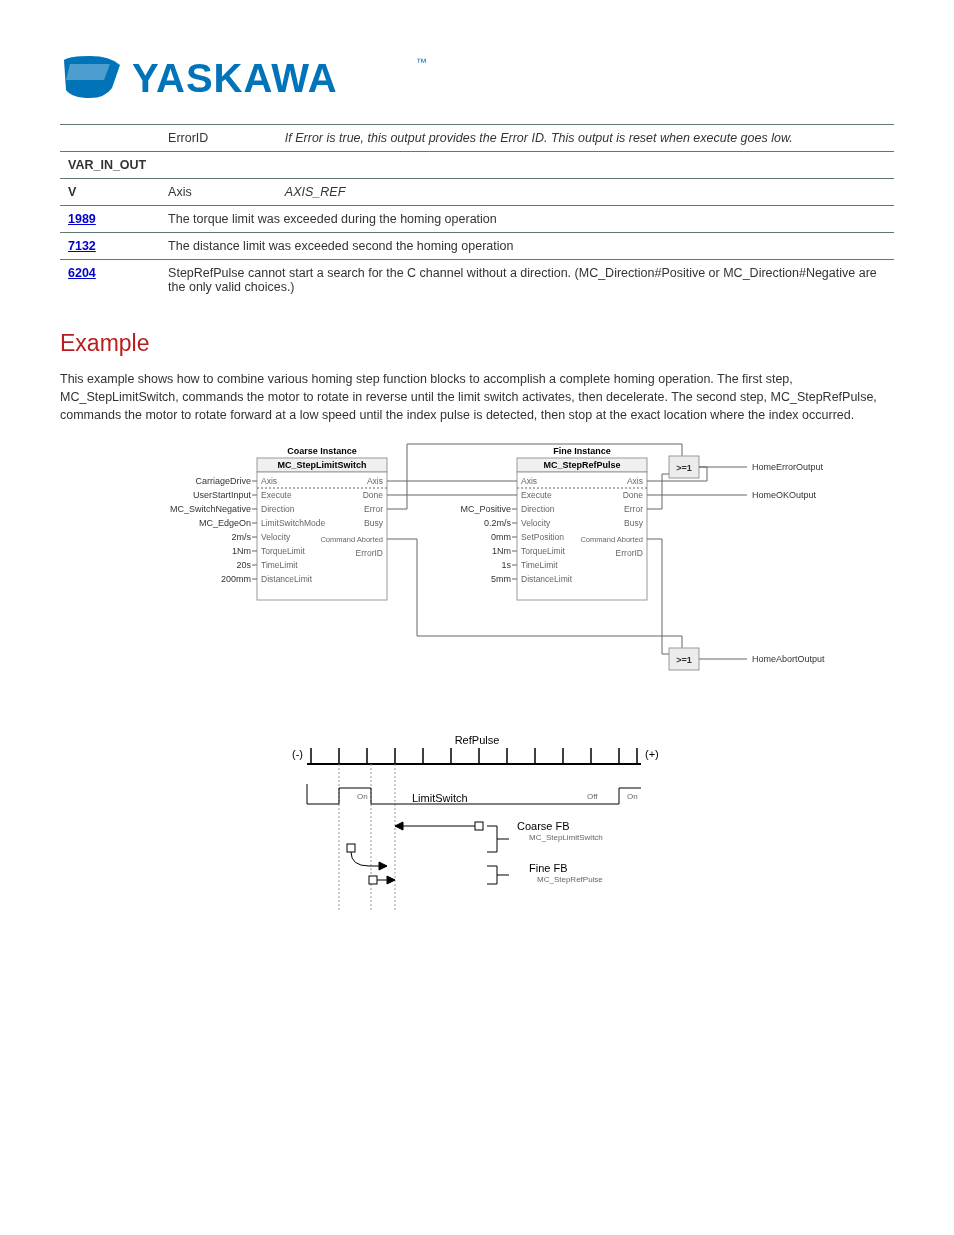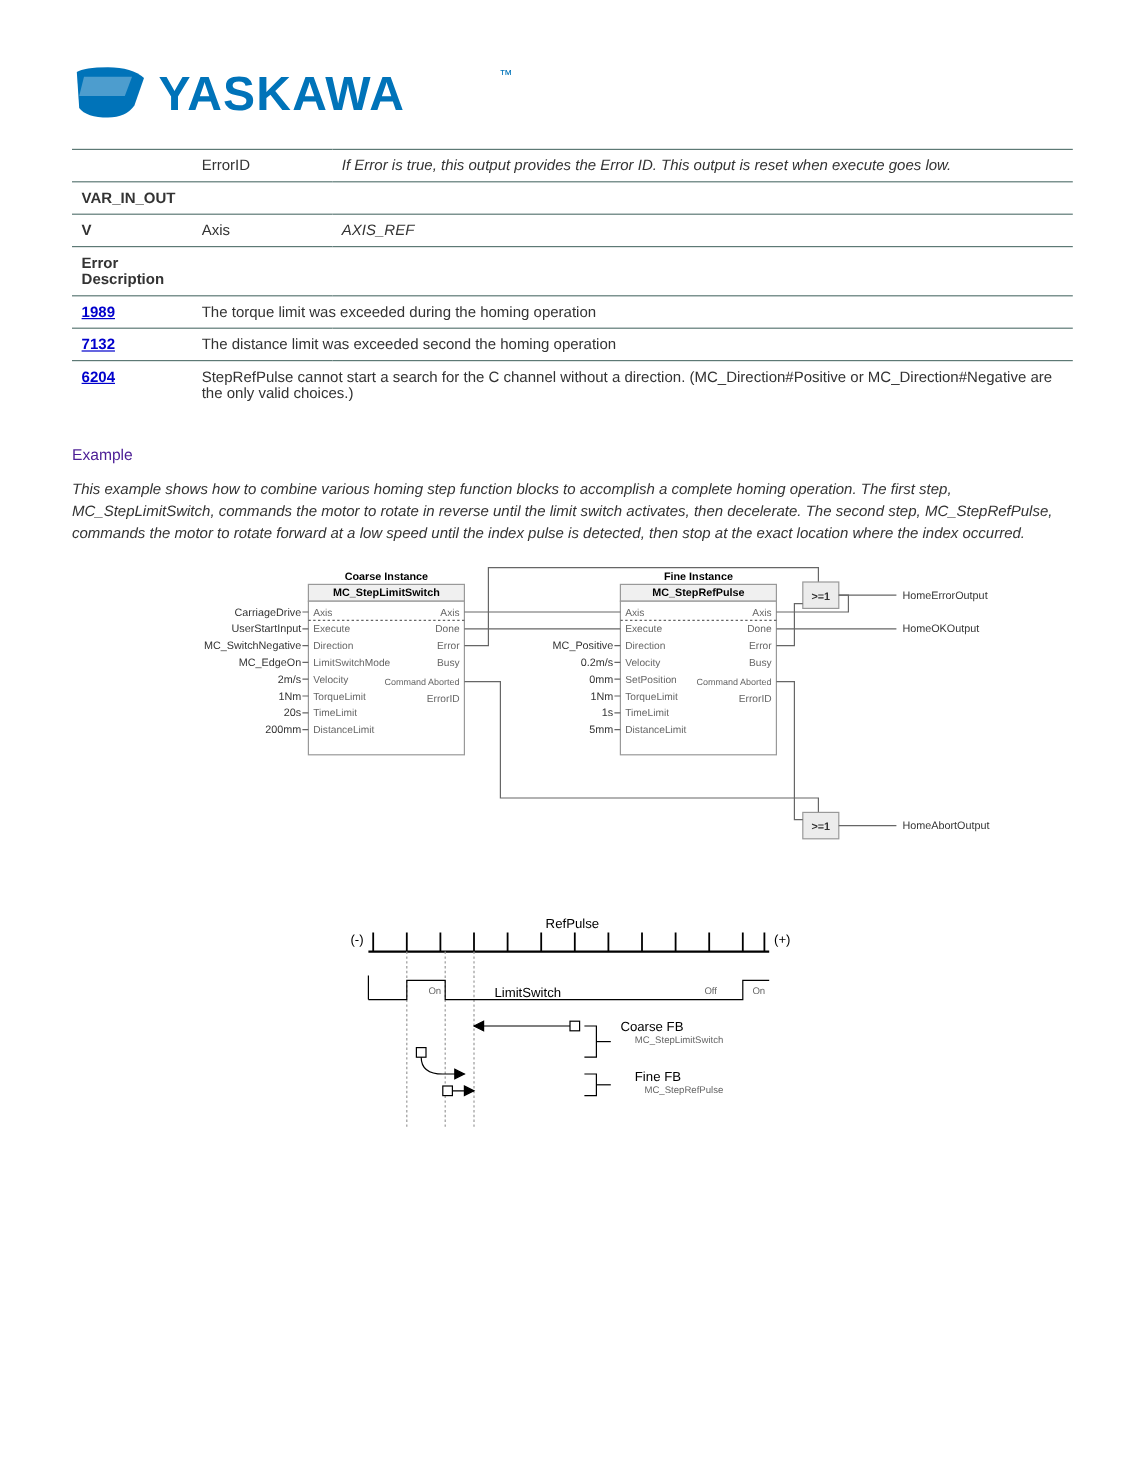--- a/index.html
+++ b/index.html
@@ -36,29 +36,28 @@
     width: 12%;
     font-weight: bold;
   }
   table.param td.c1 .link {
     color: #0000cc;
     text-decoration: underline;
   }
   table.param td.c2 { width: 14%; }
   table.param td.c3 { width: 74%; font-style: italic; }
   .section-title {
-    font-size: 13px;
-    color: #4c1d95;
+    font-size: 23px;
+    color: #b91c1c;
     margin: 30px 0 12px 0;
     font-weight: normal;
   }
   .body-text {
     font-size: 12.5px;
     line-height: 1.45;
-    font-style: italic;
   }
   .diagram {
     margin: 10px auto 30px auto;
     display: block;
   }
   .fb-box {
     stroke: #999;
     fill: #f0f0f0;
   }
   .fb-inner {
@@ -145,25 +144,20 @@
   </tr>
   <tr>
     <td class="c1">VAR_IN_OUT</td>
     <td class="c2"></td>
     <td class="c3"></td>
   </tr>
   <tr>
     <td class="c1">V</td>
     <td class="c2">Axis</td>
     <td class="c3">AXIS_REF</td>
-  </tr>
-  <tr>
-    <td class="c1">Error Description</td>
-    <td class="c2"></td>
-    <td class="c3"></td>
   </tr>
   <tr>
     <td class="c1"><span class="link">1989</span></td>
     <td class="c2" colspan="2">The torque limit was exceeded during the homing operation</td>
   </tr>
   <tr>
     <td class="c1"><span class="link">7132</span></td>
     <td class="c2" colspan="2">The distance limit was exceeded second the homing operation</td>
   </tr>
   <tr>

